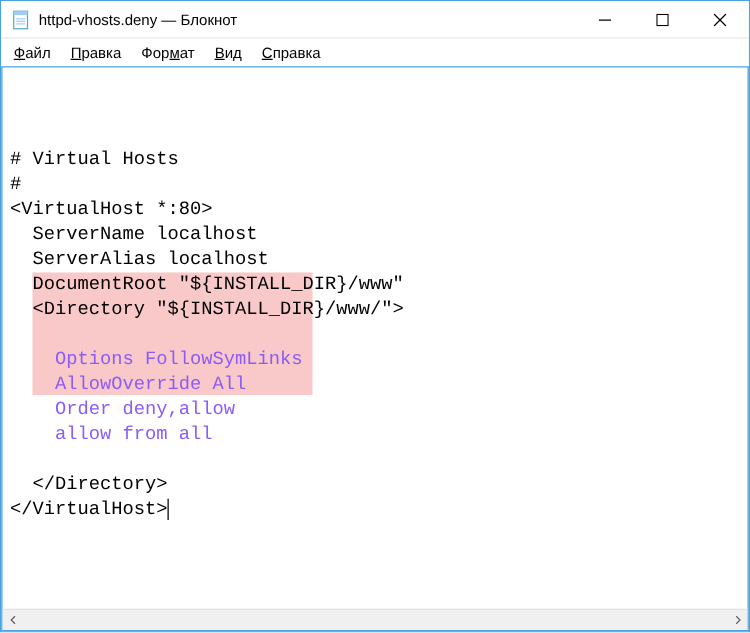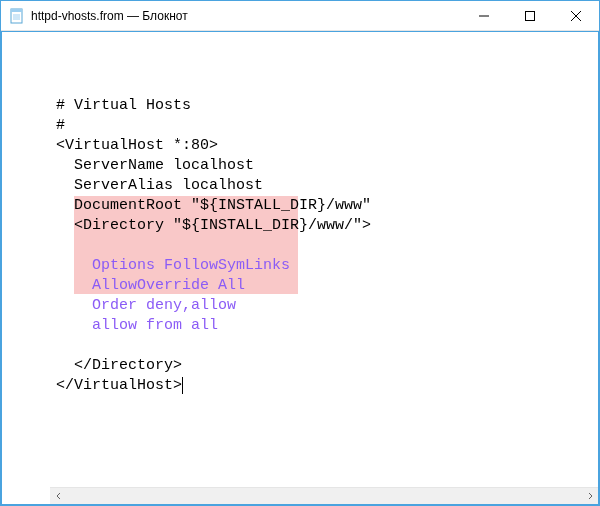--- a/index.html
+++ b/index.html
@@ -59,21 +59,21 @@
     cursor: default;
   }
   .menu-item .ul { text-decoration: underline; }
 
   .editor-wrap {
     flex: 1;
     border: 1px solid #4aa3df;
     margin: 0;
     position: relative;
     overflow: hidden;
-    display: flex; flex-direction: column; padding-left: 48px;
+    display: flex; flex-direction: column;
   }
   .editor {
     flex: 1;
     padding: 4px 6px 4px 6px;
     font-family: Consolas, "Courier New", monospace;
     font-size: 15px;
     line-height: 20px;
     color: #000;
     white-space: pre;
     overflow: hidden;
@@ -121,41 +121,48 @@
   <div class="titlebar">
     <span class="icon">
       <svg viewBox="0 0 16 16">
         <rect x="2" y="1" width="11" height="14" fill="#fff" stroke="#5aa7d6" stroke-width="1"></rect>
         <rect x="2" y="1" width="11" height="3" fill="#9ecff0"></rect>
         <line x1="4" y1="7" x2="11" y2="7" stroke="#9ecff0" stroke-width="1"></line>
         <line x1="4" y1="9" x2="11" y2="9" stroke="#9ecff0" stroke-width="1"></line>
         <line x1="4" y1="11" x2="11" y2="11" stroke="#9ecff0" stroke-width="1"></line>
       </svg>
     </span>
-    <span class="title">httpd-vhosts.from — Блокнот</span>
+    <span class="title">httpd-vhosts.deny — Блокнот</span>
     <div class="win-controls">
       <div class="win-btn">
         <svg viewBox="0 0 10 10">
             <line x1="0" y1="5" x2="10" y2="5" stroke="currentColor" stroke-width="1"></line>
           </svg>
       </div>
       <div class="win-btn">
         <svg viewBox="0 0 10 10">
             <rect x="0.5" y="0.5" width="9" height="9" fill="none" stroke="currentColor" stroke-width="1"></rect>
           </svg>
       </div>
       <div class="win-btn close">
         <svg viewBox="0 0 10 10">
             <line x1="0" y1="0" x2="10" y2="10" stroke="currentColor" stroke-width="1"></line>
             <line x1="10" y1="0" x2="0" y2="10" stroke="currentColor" stroke-width="1"></line>
           </svg>
       </div>
     </div>
   </div>
 
+  <div class="menubar">
+    <div class="menu-item"><span class="ul">Ф</span><span>айл</span></div>
+    <div class="menu-item"><span class="ul">П</span><span>равка</span></div>
+    <div class="menu-item"><span>Фор</span><span class="ul">м</span><span>ат</span></div>
+    <div class="menu-item"><span class="ul">В</span><span>ид</span></div>
+    <div class="menu-item"><span class="ul">С</span><span>правка</span></div>
+  </div>
 
   <div class="editor-wrap">
     <div class="editor">
       <div class="highlight-block" id="hlbox" style="top: 164px; left: 24px; width: 224px; height: 98px;"></div>
       <div class="text-layer" id="text-layer"><div class="line"># Virtual Hosts</div><div class="line">#</div><div class="line">&lt;VirtualHost *:80&gt;</div><div class="line">  ServerName localhost</div><div class="line">  ServerAlias localhost</div><div class="line">  DocumentRoot "${INSTALL_DIR}/www"</div><div class="line">  &lt;Directory "${INSTALL_DIR}/www/"&gt;</div><div class="line"></div><div class="line hl-line">    Options FollowSymLinks</div><div class="line hl-line">    AllowOverride All</div><div class="line hl-line">    Order deny,allow</div><div class="line hl-line">    allow from all</div><div class="line"></div><div class="line">  &lt;/Directory&gt;</div><div class="line">&lt;/VirtualHost&gt;<span class="caret"></span></div></div>
     </div>
     <div class="scroll-h">
       <div class="scroll-arrow">
         <svg viewBox="0 0 8 8">
             <polyline points="5,1 2,4 5,7" fill="none" stroke="currentColor" stroke-width="1"></polyline>

